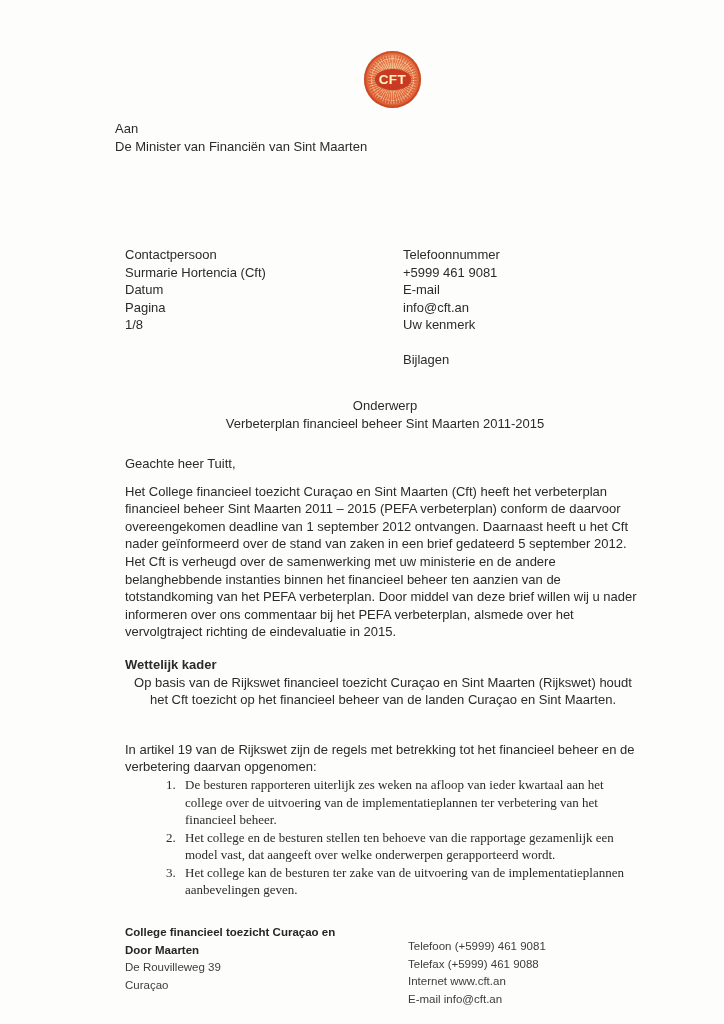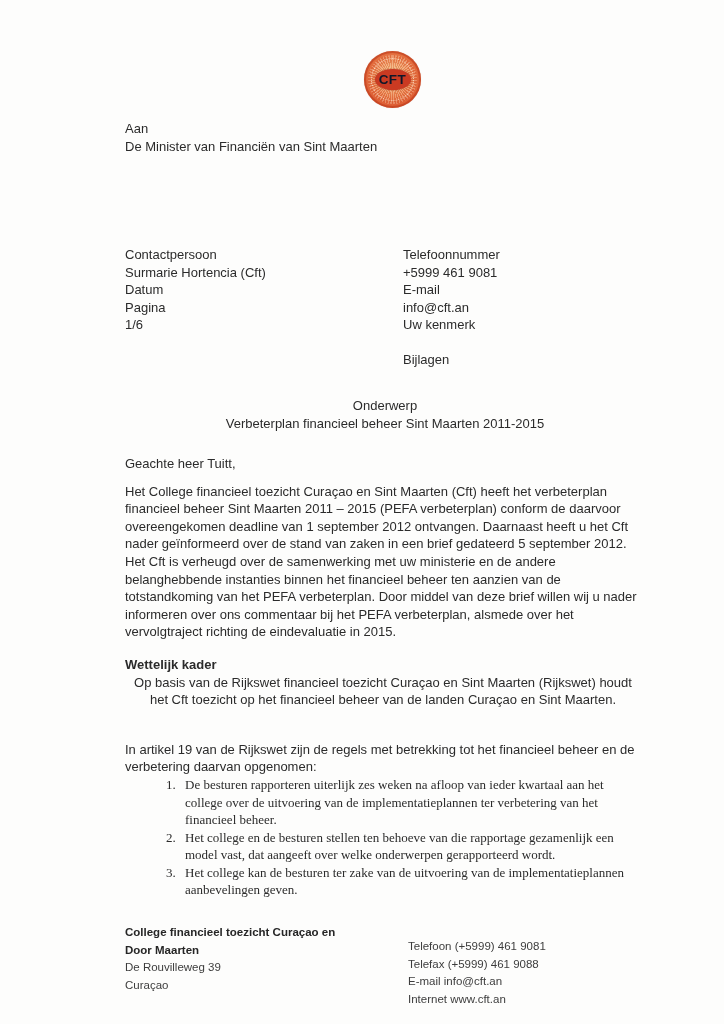--- a/index.html
+++ b/index.html
@@ -49,31 +49,31 @@
     justify-content: center;
   }
   .logo-core span {
     display: flex;
     align-items: center;
     justify-content: center;
     width: 36px;
     height: 21px;
     background: #ca3a22;
     border-radius: 50%;
-    color: #0f172a;
+    color: #fef9c3;
     font-weight: 700;
     font-size: 13.5px;
     letter-spacing: 0.5px;
     box-shadow: 0 0 2px rgba(120,20,10,0.5);
   }
 
   
   .line { min-height: 17.5px; line-height: 17.5px; font-size: 13px; }
 
-  .recipient { position: absolute; top: 120px; left: 125px; }
+  .recipient { position: absolute; top: 120px; left: 115px; }
 
   .meta { position: absolute; top: 246px; left: 125px; width: 505px; }
   .meta-col { position: absolute; top: 0; }
   .meta-left  { left: 0; width: 270px; }
   .meta-right { left: 278px; width: 225px; }
 
   .subject { position: absolute; top: 397px; left: 125px; width: 520px; text-align: center; }
 
   .body-block { position: absolute; top: 455px; left: 125px; width: 516px; }
   .body-block p { font-size: 13px; line-height: 17.6px; }
@@ -133,21 +133,21 @@
     <div class="meta-col meta-left">
       <div class="meta-pair">
         <div class="line">Contactpersoon</div>
         <div class="line">Surmarie Hortencia (Cft)</div>
       </div>
       <div class="meta-pair">
         <div class="line">Datum</div>
       </div>
       <div class="meta-pair">
         <div class="line">Pagina</div>
-        <div class="line">1/6</div>
+        <div class="line">1/8</div>
       </div>
     </div>
     <div class="meta-col meta-right">
       <div class="meta-pair">
         <div class="line">Telefoonnummer</div>
         <div class="line">+5999 461 9081</div>
       </div>
       <div class="meta-pair">
         <div class="line">E-mail</div>
         <div class="line">info@cft.an</div>
@@ -185,17 +185,17 @@
 
   <div class="footer-left">
     <div class="footer-org">College financieel toezicht Curaçao en</div>
     <div class="footer-org">Door Maarten</div>
     <div class="footer-addr">De Rouvilleweg 39</div>
     <div class="footer-addr">Curaçao</div>
   </div>
   <div class="footer-right">
     <div>Telefoon (+5999) 461 9081</div>
     <div>Telefax (+5999) 461 9088</div>
+    <div>Internet www.cft.an</div>
     <div>E-mail  info@cft.an</div>
-    <div>Internet www.cft.an</div>
   </div>
 
 </div>
 
 </body></html>

